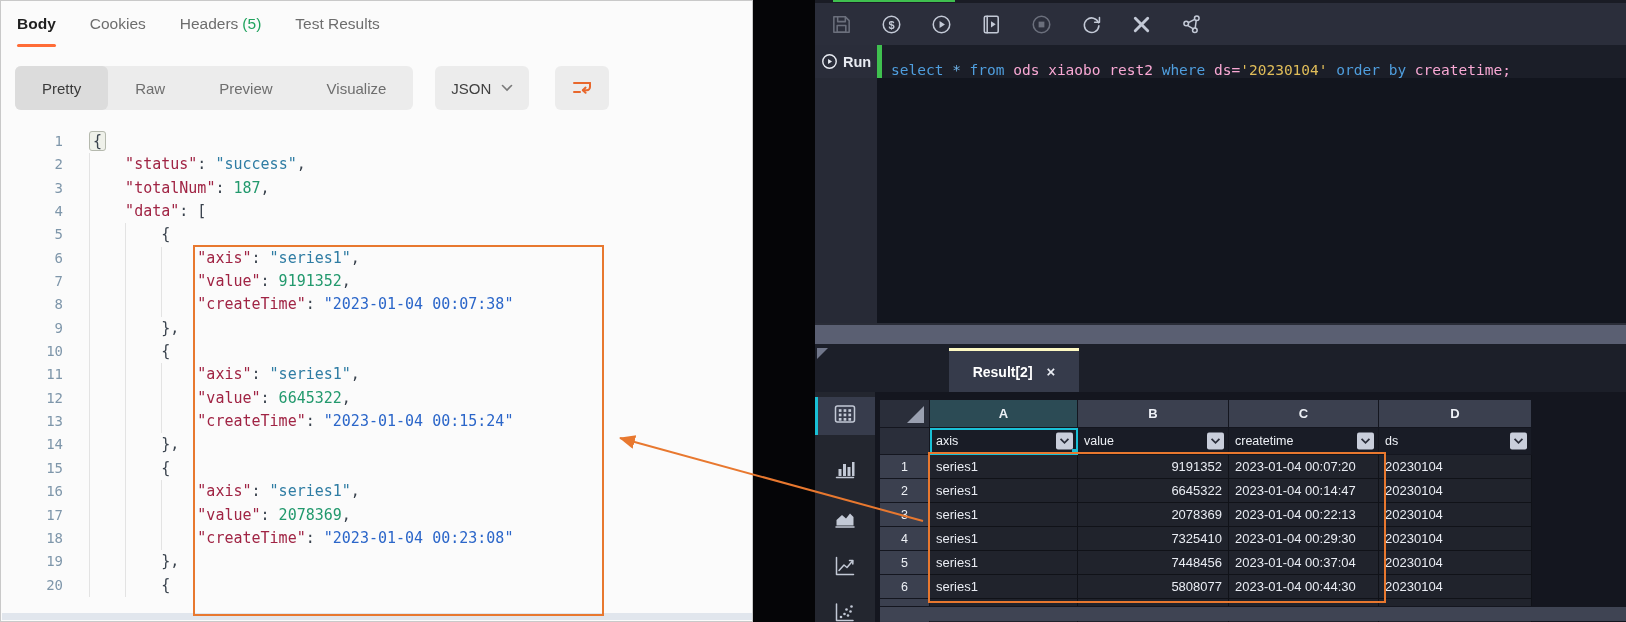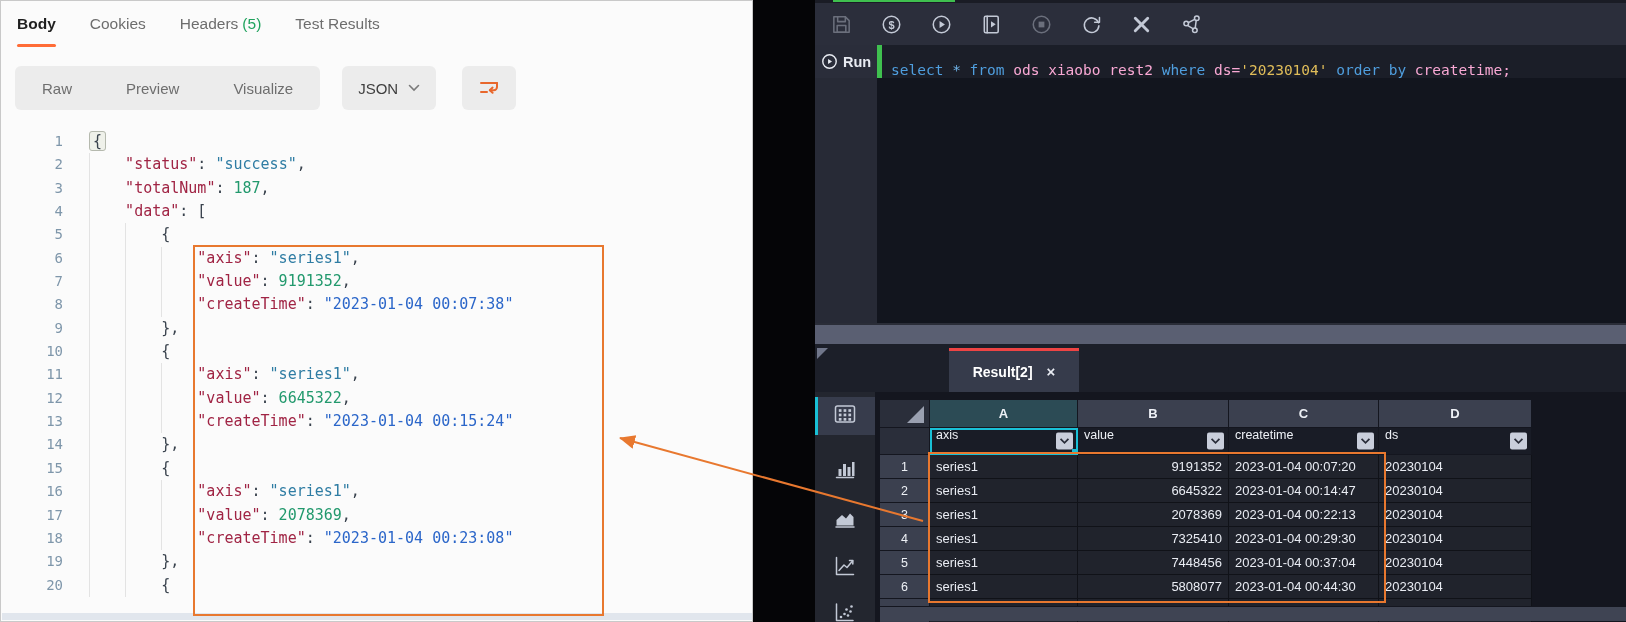--- a/index.html
+++ b/index.html
@@ -71,21 +71,21 @@
   #editor-gutter{position:absolute;left:0;top:0;width:62px;height:245px;background:#272a36;}
   #hscroll-strip{position:absolute;left:0;top:323px;width:811px;height:21px;background:#5a5f72;
             border-top:2px solid #2a2d38;box-sizing:border-box;}
 
   #result-tabbar{position:absolute;left:0;top:344px;width:811px;height:48px;background:#1c1f29;}
   #tab-fold-triangle{position:absolute;left:2px;top:4px;width:0;height:0;
             border-top:11px solid #70768a;border-right:11px solid transparent;}
   .rtab{position:absolute;top:4px;height:44px;display:flex;align-items:center;justify-content:center;
             gap:14px;font-size:14px;font-weight:bold;color:#d6dae5;cursor:pointer;}
   #tab-runtime-log{left:14px;width:120px;}
-  #tab-result{left:134px;width:130px;background:#363b4b;border-top:3px solid #ef4444;
+  #tab-result{left:134px;width:130px;background:#363b4b;border-top:3px solid #fef9c3;
             box-sizing:border-box;color:#fff;}
   .tab-close{font-size:15px;color:#e8ebf2;cursor:pointer;line-height:1;}
 
   #rail{position:absolute;left:0;top:392px;width:60px;height:230px;background:#23262f;}
   .rtile{position:absolute;left:0;width:60px;height:38px;display:flex;align-items:center;
             justify-content:center;cursor:pointer;}
   .rtile svg{stroke:#c3c9d6;fill:none;stroke-width:1.5;stroke-linecap:round;stroke-linejoin:round;}
   .rtile.active{background:#373c4c;}
   .rtile.active::before{content:"";position:absolute;left:0;top:0;width:3px;height:38px;background:#19c0d6;}
 
@@ -98,21 +98,21 @@
   .col-b{width:151px;flex:0 0 151px;}
   .col-c{width:150px;flex:0 0 150px;}
   .col-d{width:153px;flex:0 0 153px;}
   .hrow .gcell{height:28px;background:#3b404f;color:#eef1f6;font-size:13px;font-weight:bold;
             display:flex;align-items:center;justify-content:center;}
   .hrow .corner{background:#2a2e3a;position:relative;}
   .corner-tri{position:absolute;right:5px;bottom:4px;width:0;height:0;
             border-left:17px solid transparent;border-bottom:17px solid #9aa0b0;}
   .hrow .col-a{background:#2c4b55;}
   .frow .gcell{height:27px;background:#191c26;color:#eef1f6;font-size:12.5px;
-            display:flex;padding-left:6px;position:relative;}
+            display:flex;align-items:center;padding-left:6px;position:relative;}
   .frow .col-rn{background:#2a2e3a;}
   .fsel{outline:2px solid #19c0d6;outline-offset:-2px;}
   .fsel::after{content:"";position:absolute;right:-1px;bottom:-1px;width:6px;height:6px;background:#19c0d6;}
   .chev-btn{position:absolute;right:4px;top:50%;transform:translateY(-50%);width:17px;height:17px;
             background:#c9cedb;border-radius:2px;display:flex;align-items:center;justify-content:center;cursor:pointer;}
   .drow .gcell{height:24px;background:#20232c;color:#e9ecf3;font-size:13px;
             display:flex;align-items:center;padding:0 6px;box-sizing:border-box;
             border-right:1px solid #101218;border-bottom:1px solid #101218;}
   .drow .col-rn{background:#3b404f;justify-content:center;font-size:12.5px;color:#eef1f6;
             border-right:1px solid #14161f;border-bottom:1px solid #14161f;}
@@ -141,20 +141,23 @@
       <div class="ptab">
         <span>Headers</span><span class="hdr-count">(5)</span>
       </div>
       <div class="ptab">
         <span>Test Results</span>
       </div>
     </div>
 
     <div class="controls">
       <div class="seg">
+        <div class="seg-item active">
+            <span>Pretty</span>
+          </div>
         <div class="seg-item">
             <span>Raw</span>
           </div>
         <div class="seg-item">
             <span>Preview</span>
           </div>
         <div class="seg-item">
             <span>Visualize</span>
           </div>
       </div>

